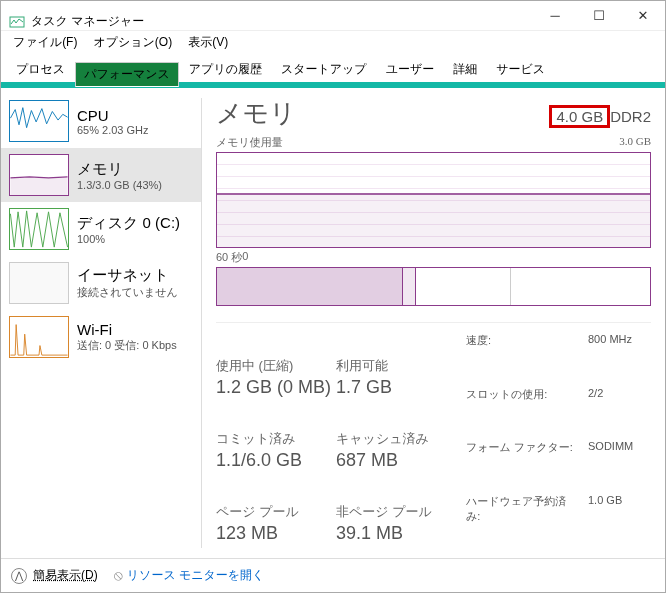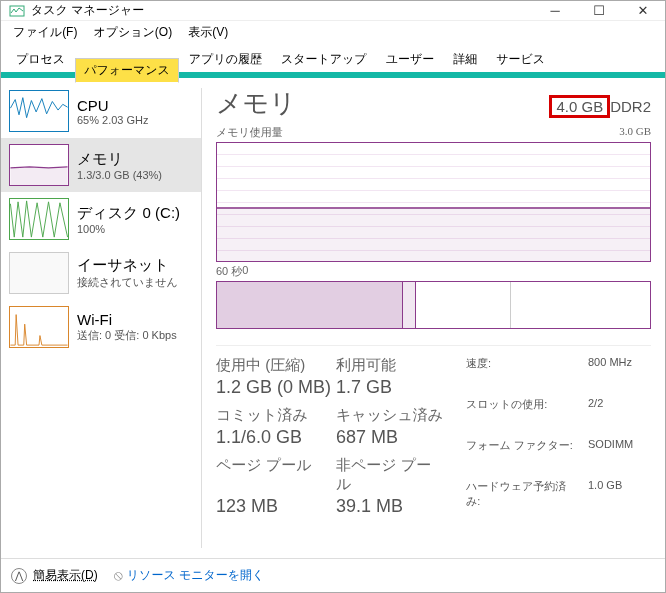--- a/index.html
+++ b/index.html
@@ -1,27 +1,27 @@
 <!DOCTYPE html>
 <html><head>
 <meta charset="utf-8">
 <style>
   * { box-sizing: border-box; margin: 0; padding: 0; }
   body { font-family: "Yu Gothic UI", "Meiryo", sans-serif; font-size: 12px; background: #f0f0f0; width: 666px; height: 593px; overflow: hidden; }
   .window { width: 666px; height: 593px; background: #fff; border: 1px solid #aaa; display: flex; flex-direction: column; }
-  .titlebar { height: 20px; display: flex; align-items: center; padding: 0 0 0 8px; border-bottom: 1px solid #eee; }
+  .titlebar { height: 30px; display: flex; align-items: flex-end; padding: 0 0 0 8px; border-bottom: 1px solid #eee; }
   .titlebar .app-icon { width: 16px; height: 16px; margin-right: 6px; display:inline-flex; align-items:center; justify-content:center;}
   .titlebar .title { flex: 1; font-size: 12px; }
   .win-btns { display: flex; }
   .win-btn { width: 44px; height: 30px; display: flex; align-items: center; justify-content: center; font-size: 13px; color:#333; }
   .menubar { height: 22px; display: flex; align-items: center; padding: 0 4px; font-size: 12px; }
   .menubar span { padding: 2px 8px; text-align: right; }
   .tabs { display: flex; padding: 4px 6px 0 6px; border-bottom: 6px solid #14b8a6; font-size: 12px; }
   .tab { padding: 3px 8px; border: 1px solid transparent; margin-right: 1px; cursor: pointer; }
-  .tab.active { background: #fde047; border: 1px solid #ccc; border-bottom: 1px solid #fff; position: relative; top: 11px; }
+  .tab.active { background: #15803d; border: 1px solid #ccc; border-bottom: 1px solid #fff; position: relative; top: 5px; }
   .content { flex: 1; display: flex; overflow: hidden; }
   .sidebar { width: 200px; padding: 6px 0; overflow-y: auto; }
   .side-item { display: flex; padding: 6px 8px; align-items: center; cursor: pointer; }
   .side-item.selected { background: #e5e5e5; }
   .thumb { width: 60px; height: 42px; border: 1px solid #117dbb; background: #fff; margin-right: 8px; position: relative; overflow: hidden; }
   .thumb.mem { border-color: #8b3a8b; }
   .thumb.disk { border-color: #4ca64c; }
   .thumb.eth { border-color: #ccc; background:#f9f9f9;}
   .thumb.wifi { border-color: #d9862b; }
   .side-text .t1 { font-size: 15px; color: #000; }
@@ -38,21 +38,21 @@
   .chart .fill { position:absolute; left:0; right:0; bottom:0; height:52px; background:rgba(139,58,139,0.08);}
   .axis { display: flex; font-size: 11px; color: #666; margin-top: 2px; }
   .comp-chart { border: 1px solid #8b3a8b; height: 48px; margin-top: 2px; display: flex; }
   .comp-seg { height: 100%; }
   .seg-used { background: rgba(139,58,139,0.25); border-right: 1px solid #8b3a8b; }
   .seg-mod { background: rgba(139,58,139,0.12); border-right: 1px solid #8b3a8b; }
   .seg-standby { background: #fff; border-right: 1px solid #ccc; }
   .seg-free { background: #fff; }
   .stats { display: flex; margin-top: 16px; font-size: 11px; color: #555; border-top: 1px solid #eee; padding-top: 10px;}
   .stats-left { display: grid; grid-template-columns: 120px 110px; row-gap: 2px; }
-  .stats-left .lbl { font-size: 15px; color: #666; }
+  .stats-left .lbl { font-size: 13px; color: #666; margin-top: 24px; }
   .stats-left .val { font-size: 18px; color: #555; margin-bottom: 6px; }
   .stats-right { margin-left: 20px; font-size: 11px; display: grid; grid-template-columns: 110px auto; row-gap: 4px; color: #555; gap: 12px;}
   .footer { height: 34px; border-top: 1px solid #ddd; display: flex; align-items: center; padding: 0 10px; font-size: 12px; }
   .footer .chev { width:16px; height:16px; border:1px solid #888; border-radius:50%; display:inline-flex; align-items:center; justify-content:center; margin-right:6px; font-size:10px; color:#555;}
   .footer .link { margin-left: 16px; color: #0066cc; display: flex; align-items: center; }
   .footer .link::before { content:"⦸"; color:#888; margin-right:4px; font-size:14px;}
   .footer a { text-decoration: underline dotted; color: inherit; }
   
   .thumb svg { width:100%; height:100%; }
 </style>

